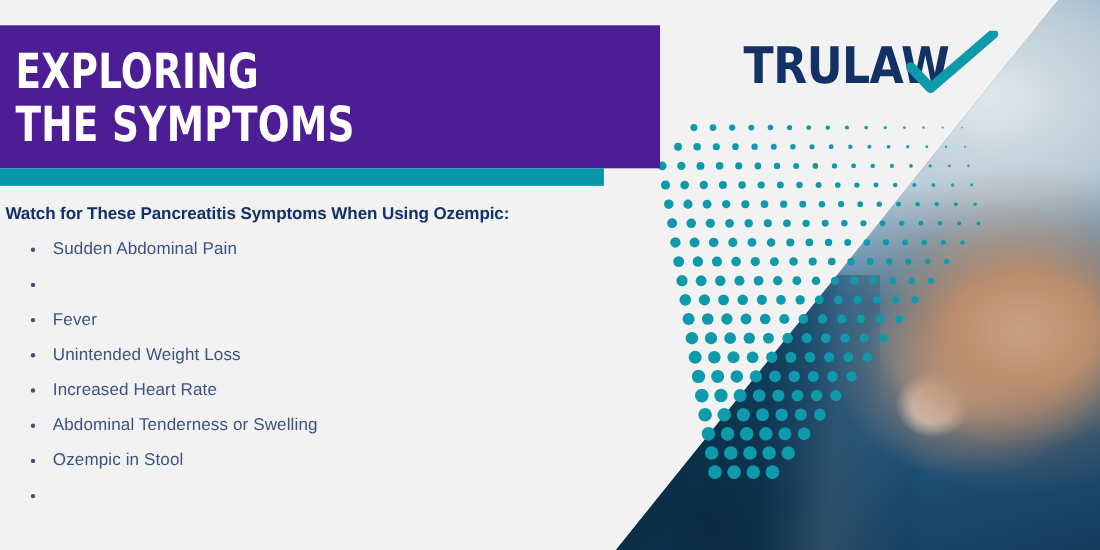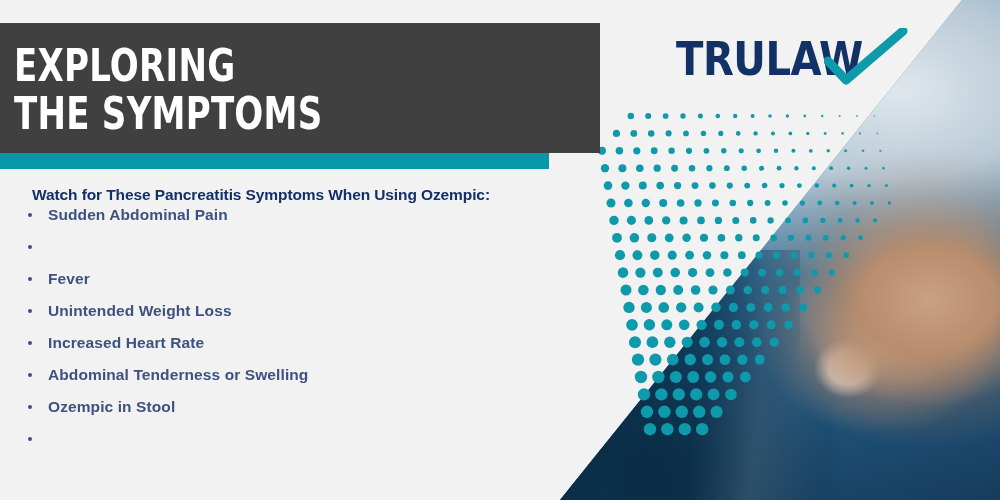--- a/index.html
+++ b/index.html
@@ -72,21 +72,21 @@
     left: 0; top: 0;
     width: 1000px; height: 500px;
     pointer-events: none;
   }
 
   
   #title-block {
     position: absolute;
     left: 0; top: 23px;
     width: 600px; height: 130px;
-    background: #404040;
+    background: #4c1d95;
   }
   #title-text {
     position: absolute;
     left: 14px; top: 19px;
     color: #ffffff;
     font-family: "Liberation Sans Narrow", "DejaVu Sans Condensed", "Liberation Sans", sans-serif;
     font-weight: bold;
     font-size: 44px;
     line-height: 48px;
     letter-spacing: 0.3px;
@@ -122,35 +122,34 @@
     white-space: pre;
   }
   #logo-check {
     position: absolute;
     left: 148px; top: -6px;
   }
 
   
   #list-heading {
     position: absolute;
-    left: 32px; top: 186px;
+    left: 5px; top: 186px;
     color: #12306a;
     font-size: 15.5px;
     font-weight: bold;
     letter-spacing: -0.1px;
     white-space: pre;
   }
   #symptom-list {
     position: absolute;
-    left: 20px; top: 199px;
+    left: 20px; top: 211px;
     width: 520px;
     margin: 0;
     padding: 0;
     list-style: none;
-    font-weight: bold;
   }
   #symptom-list li {
     position: relative;
     height: 32px;
     line-height: 32px;
     padding-left: 28px;
     color: #3c5280;
     font-size: 15.5px;
     letter-spacing: 0.1px;
     white-space: pre;

